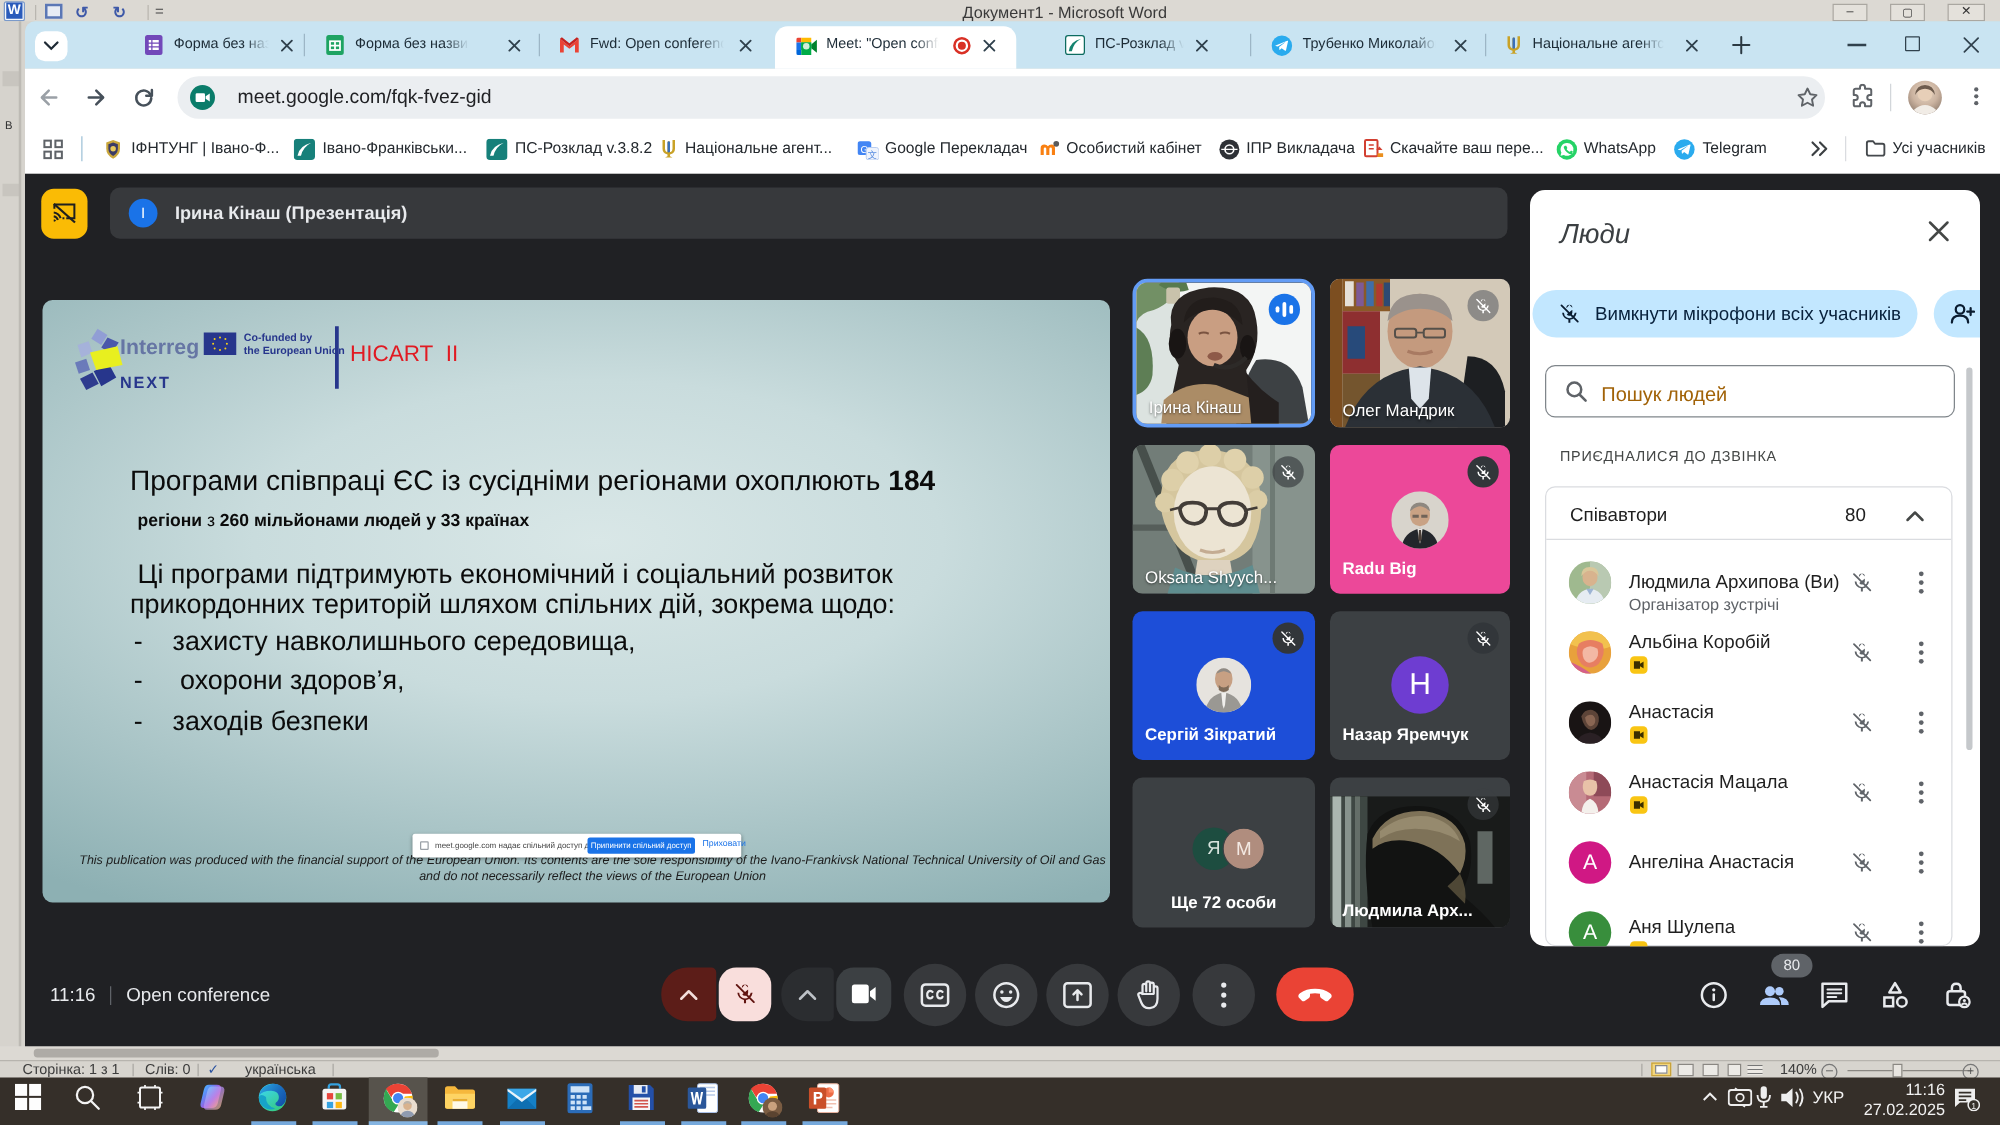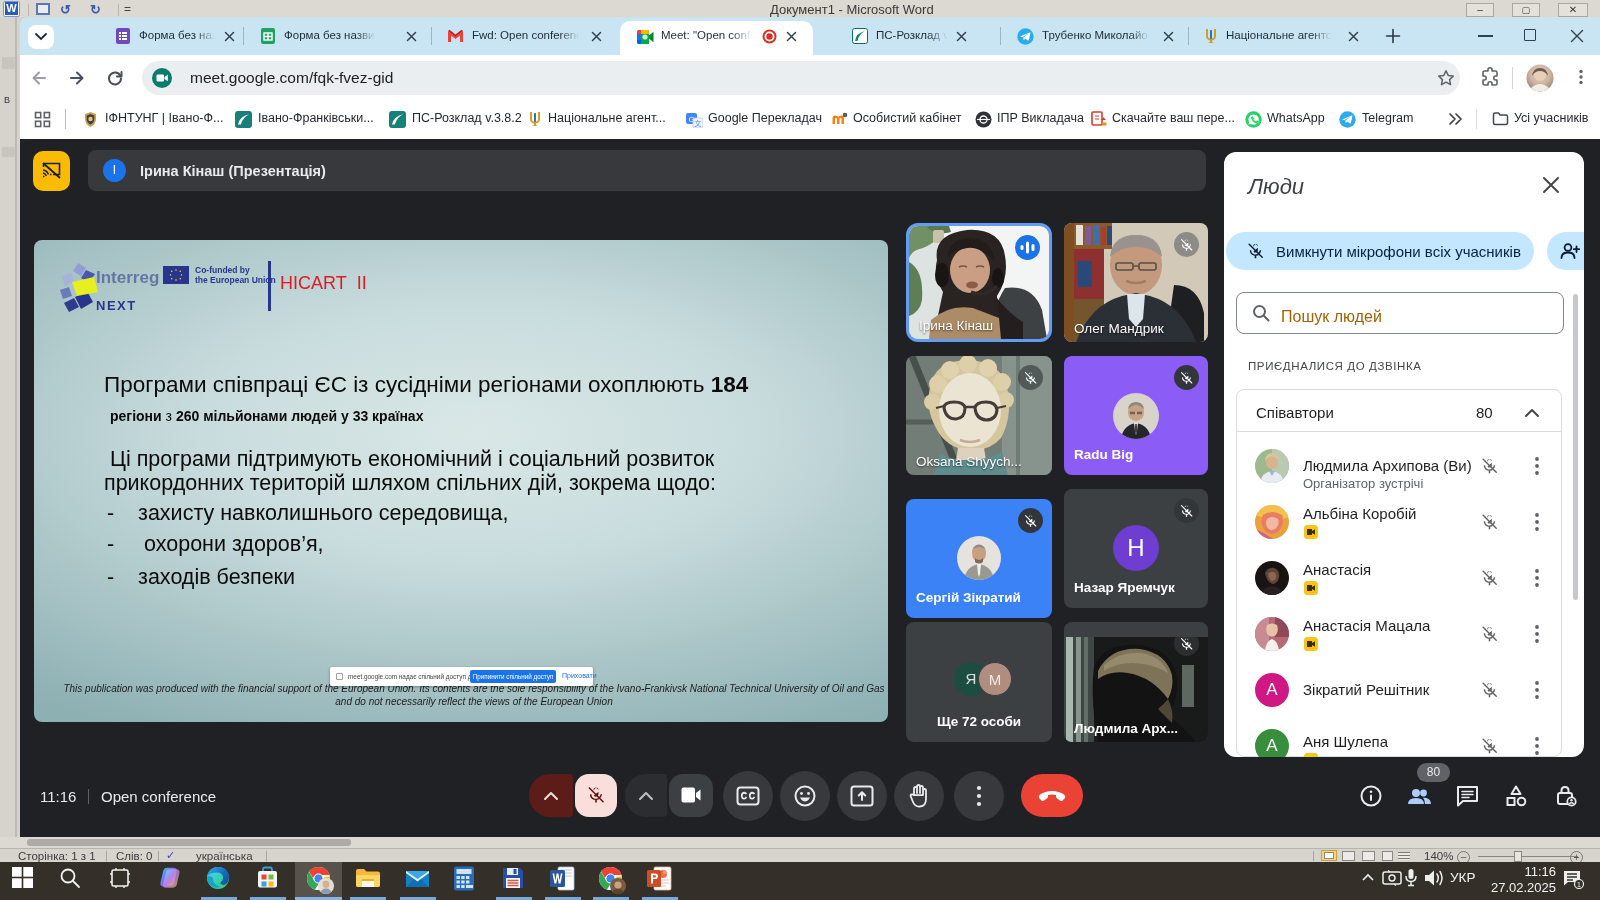--- a/index.html
+++ b/index.html
@@ -465,21 +465,21 @@
           <path d="M34 98 Q64 112 96 96 L102 119 H28 Z" fill="#5f8d8f"></path>
         </svg>
         <div class="abs" style="left:10px;bottom:6px;color:#fff;font-size:13.5px;text-shadow:0 1px 2px rgba(0,0,0,.6);">Oksana Shyych...</div>
         <div class="abs" style="right:9px;top:9px;width:25px;height:25px;background:rgba(60,64,67,0.7);border-radius:50%;"></div>
         <svg class="abs" style="right:14px;top:14px;" width="15" height="16" viewBox="0 0 24 24">
             <path d="M12 3 a3 3 0 0 1 3 3 v5 a3 3 0 0 1 -5.6 1.5 L15 8 V6 Z M9 6 a3 3 0 0 1 3 -3 L9 6.5 Z M17.5 11 h1.8 a7.3 7.3 0 0 1 -3.2 5.2 l-1.3 -1.3 A5.6 5.6 0 0 0 17.5 11 Z M6.5 11 a5.5 5.5 0 0 0 8.5 4.6 l1.3 1.3 A7.2 7.2 0 0 1 13 17.9 V21 h-2 v-3.1 A7.3 7.3 0 0 1 4.7 11 Z" fill="#fff"></path>
             <path d="M4 3.5 L20.5 20" stroke="#fff" stroke-width="1.8" stroke-linecap="round"></path>
           </svg>
       </div>
 
-      <div class="abs" style="left:1064px;top:356px;width:144px;height:119px;border-radius:8px;background:#8b5cf6;overflow:hidden;">
+      <div class="abs" style="left:1064px;top:356px;width:144px;height:119px;border-radius:8px;background:#ec4899;overflow:hidden;">
         <svg class="abs" style="left:49px;top:37px;" width="46" height="46" viewBox="0 0 46 46">
           <defs>
               <clipPath id="cav4">
                 <circle cx="23" cy="23" r="23"></circle>
               </clipPath>
             </defs>
           <g clip-path="url(#cav4)">
             <rect width="46" height="46" fill="#d8d4cc"></rect>
             <path d="M23 10 Q31 10 31 19 Q31 27 23 28 Q15 27 15 19 Q15 10 23 10 Z" fill="#c9a284"></path>
             <path d="M15 16 Q16 9 23 9 Q30 9 31 16 Q26 12 23 12 Q20 12 15 16 Z" fill="#8e8880"></path>
@@ -490,21 +490,21 @@
           </g>
         </svg>
         <div class="abs" style="left:10px;bottom:13px;color:#fff;font-size:13.5px;font-weight:bold;">Radu Big</div>
         <div class="abs" style="right:9px;top:9px;width:25px;height:25px;background:#32363a;border-radius:50%;"></div>
         <svg class="abs" style="right:14px;top:14px;" width="15" height="16" viewBox="0 0 24 24">
             <path d="M12 3 a3 3 0 0 1 3 3 v5 a3 3 0 0 1 -5.6 1.5 L15 8 V6 Z M9 6 a3 3 0 0 1 3 -3 L9 6.5 Z M17.5 11 h1.8 a7.3 7.3 0 0 1 -3.2 5.2 l-1.3 -1.3 A5.6 5.6 0 0 0 17.5 11 Z M6.5 11 a5.5 5.5 0 0 0 8.5 4.6 l1.3 1.3 A7.2 7.2 0 0 1 13 17.9 V21 h-2 v-3.1 A7.3 7.3 0 0 1 4.7 11 Z" fill="#fff"></path>
             <path d="M4 3.5 L20.5 20" stroke="#fff" stroke-width="1.8" stroke-linecap="round"></path>
           </svg>
       </div>
 
-      <div class="abs" style="left:906px;top:489px;width:146px;height:119px;border-radius:8px;background:#3b82f6;overflow:hidden;margin-top:10px;">
+      <div class="abs" style="left:906px;top:489px;width:146px;height:119px;border-radius:8px;background:#1d4ed8;overflow:hidden;">
         <svg class="abs" style="left:51px;top:37px;" width="44" height="44" viewBox="0 0 44 44">
           <defs>
               <clipPath id="cav5">
                 <circle cx="22" cy="22" r="22"></circle>
               </clipPath>
             </defs>
           <g clip-path="url(#cav5)">
             <rect width="44" height="44" fill="#e6e3de"></rect>
             <path d="M22 9 Q29 9 29 17 Q29 25 22 26 Q15 25 15 17 Q15 9 22 9 Z" fill="#c7a083"></path>
             <path d="M16 13 Q18 8.5 22 8.5 Q26 8.5 28 13 Q24 11 22 11 Q20 11 16 13 Z" fill="#8f8a84"></path>
@@ -798,21 +798,21 @@
         <path d="M12 3 a3 3 0 0 1 3 3 v5 a3 3 0 0 1 -5.6 1.5 L15 8 V6 Z M9 6 a3 3 0 0 1 3 -3 L9 6.5 Z M17.5 11 h1.8 a7.3 7.3 0 0 1 -3.2 5.2 l-1.3 -1.3 A5.6 5.6 0 0 0 17.5 11 Z M6.5 11 a5.5 5.5 0 0 0 8.5 4.6 l1.3 1.3 A7.2 7.2 0 0 1 13 17.9 V21 h-2 v-3.1 A7.3 7.3 0 0 1 4.7 11 Z" fill="#5f6368"></path>
         <path d="M4 3.5 L20.5 20" stroke="#5f6368" stroke-width="1.8" stroke-linecap="round"></path>
       </svg>
     <svg class="abs" style="left:306px;top:472px;" width="14" height="20" viewBox="0 0 14 20">
         <circle cx="7" cy="3" r="1.9" fill="#5f6368"></circle>
         <circle cx="7" cy="10" r="1.9" fill="#5f6368"></circle>
         <circle cx="7" cy="17" r="1.9" fill="#5f6368"></circle>
       </svg>
 
     <div class="abs" style="left:31px;top:521px;width:34px;height:34px;background:#d01884;border-radius:50%;color:#fff;font-size:17px;text-align:center;line-height:34px;">А</div>
-    <div class="abs" style="left:79px;top:529px;font-size:15px;color:#1f1f1f;">Зікратий Решітник</div>
+    <div class="abs" style="left:79px;top:529px;font-size:15px;color:#1f1f1f;">Ангеліна Анастасія</div>
     <svg class="abs" style="left:256px;top:528px;" width="19" height="20" viewBox="0 0 24 24">
         <path d="M12 3 a3 3 0 0 1 3 3 v5 a3 3 0 0 1 -5.6 1.5 L15 8 V6 Z M9 6 a3 3 0 0 1 3 -3 L9 6.5 Z M17.5 11 h1.8 a7.3 7.3 0 0 1 -3.2 5.2 l-1.3 -1.3 A5.6 5.6 0 0 0 17.5 11 Z M6.5 11 a5.5 5.5 0 0 0 8.5 4.6 l1.3 1.3 A7.2 7.2 0 0 1 13 17.9 V21 h-2 v-3.1 A7.3 7.3 0 0 1 4.7 11 Z" fill="#5f6368"></path>
         <path d="M4 3.5 L20.5 20" stroke="#5f6368" stroke-width="1.8" stroke-linecap="round"></path>
       </svg>
     <svg class="abs" style="left:306px;top:528px;" width="14" height="20" viewBox="0 0 14 20">
         <circle cx="7" cy="3" r="1.9" fill="#5f6368"></circle>
         <circle cx="7" cy="10" r="1.9" fill="#5f6368"></circle>
         <circle cx="7" cy="17" r="1.9" fill="#5f6368"></circle>
       </svg>
 

